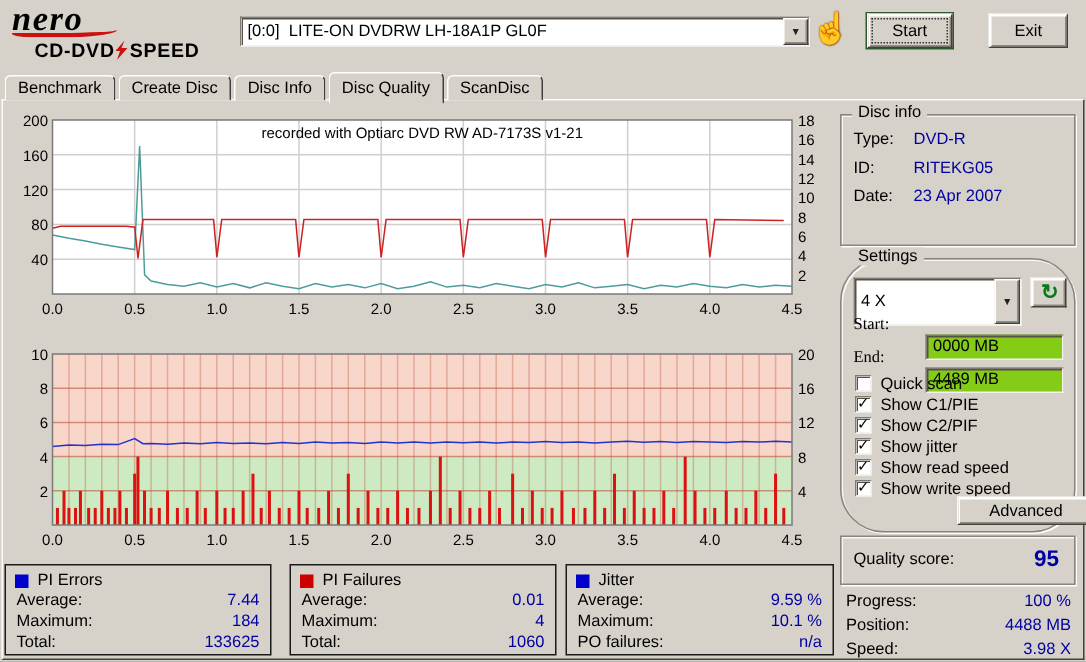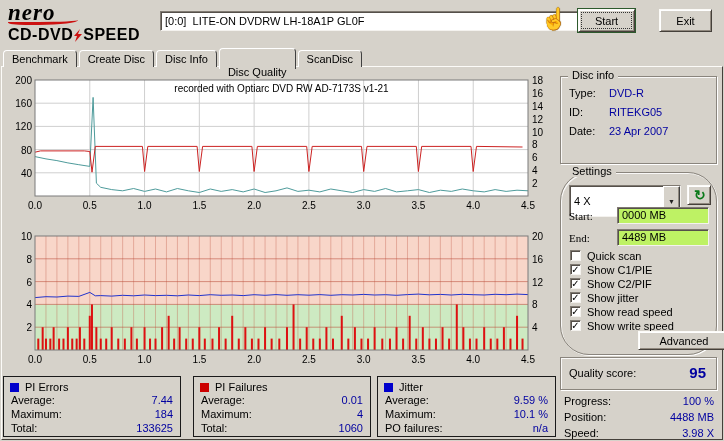--- a/index.html
+++ b/index.html
@@ -6,53 +6,53 @@
   html,body { margin:0; padding:0; background:#9aa0a8; }
   #window {
     position:relative; width:724px; height:441px; overflow:hidden;
     background:#d6d2ca; font-family:"Liberation Sans", sans-serif;
     font-size:11px; color:#000;
   }
   
   .logo { position:absolute; left:8px; top:2px; width:140px; }
   .logo-nero { font-family:"Liberation Serif", serif; font-style:italic; font-weight:bold; font-size:23px; line-height:22px; letter-spacing:1px; }
   .logo-swoosh { width:70px; height:5px; border-bottom:3px solid #cc1111; border-radius:0 0 90% 40%/0 0 8px 4px; margin-top:-4px; }
-  .logo-sub { font-weight:bold; font-size:16px; letter-spacing:0.5px; margin-top:1px; display:flex; align-items:center; gap:1px; }
+  .logo-sub { font-weight:bold; font-size:13px; letter-spacing:0.5px; margin-top:1px; display:flex; align-items:center; gap:1px;justify-content:center; }
   .combo { background:#fff; border:1px solid; border-color:#807a72 #f4f2ee #f4f2ee #807a72; box-shadow: inset 1px 1px 0 #55504a; display:flex; align-items:center; }
   .combo-text { flex:1; padding:0 4px; white-space:pre; overflow:hidden; }
   .combo-btn { width:17px; align-self:stretch; background:#d6d2ca; border:1px solid; border-color:#fff #404040 #404040 #fff; box-shadow: inset -1px -1px 0 #908a80; font-size:7px; display:flex; align-items:center; justify-content:center; color:#222; }
-  .drive { position:absolute; left:160px; top:11px; width:444px; height:20px; }
+  .drive { position:absolute; left:160px; top:11px; width:380px; height:20px; }
   .handicon { position:absolute; left:540px; top:5px; width:28px; height:28px; font-size:21px; color:#c9972f; text-shadow:0 0 1px #5a4a1a; display:flex; align-items:center; justify-content:center; }
   .btn3d { background:#d6d2ca; border:1px solid; border-color:#fcfbf8 #45403a #45403a #fcfbf8; box-shadow: inset 1px 1px 0 #fff, inset -1px -1px 0 #90887e; font-family:"Liberation Sans",sans-serif; font-size:11px; color:#000; cursor:default; }
   .startbtn { position:absolute; left:578px; top:9px; width:57px; height:23px; box-shadow: 0 0 0 1px #2d5a2d, inset 1px 1px 0 #fff, inset -1px -1px 0 #90887e; outline:1px dotted #333; outline-offset:-4px; }
   .exitbtn { position:absolute; left:659px; top:9px; width:53px; height:23px; }
   
   .tabbar { position:absolute; left:3px; top:46px; height:21px; display:flex; align-items:flex-end; z-index:3; }
   .tab { padding:2px 8px 2px; background:#d6d2ca; border:1px solid; border-color:#fff #404040 #404040 #fff; border-bottom:none; border-radius:4px 4px 0 0; margin-right:2px; height:17px; }
-  .tab.active { height:21px; padding-top:17px; margin-bottom:-2px; position:relative; z-index:4; }
+  .tab.active { height:21px; padding-top:4px; margin-bottom:-2px; position:relative; z-index:4; }
   .mainpanel { position:absolute; left:1px; top:66px; width:722px; height:374px; background:#d6d2ca; border:1px solid; border-color:#fcfbf8 #45403a #45403a #fcfbf8; z-index:0; }
   
   .chart-top { position:absolute; left:0; top:72px; z-index:1; }
   .chart-bottom { position:absolute; left:0; top:230px; z-index:1; }
   svg text { font-family:"Liberation Sans",sans-serif; font-size:10px; fill:#000; }
   
   .groupbox { position:absolute; border:1px solid #8a857d; box-shadow: 1px 1px 0 #fff, inset 1px 1px 0 rgba(255,255,255,.85); z-index:2; }
   .legend { position:absolute; top:-8px; left:7px; background:#d6d2ca; padding:0 4px; }
   .gb-discinfo { left:560px; top:76px; width:157px; height:88px; }
   .di-rows { position:absolute; left:8px; top:10px; right:5px; }
   .dirow { display:flex; height:19px; }
   .dirow .lab { width:40px; }
   .navy { color:#0000a0; }
   .gb-settings { left:560px; top:172px; width:157px; height:183px;border-radius:29px; }
   .speedcombo { position:absolute; left:8px; top:12px; width:112px; height:32px; }
   .refreshbtn { position:absolute; left:126px; top:12px; width:24px; height:20px; }
   .refresh-glyph { color:#0a7a1a; font-weight:bold; font-size:14px; line-height:12px; }
   .slabel { position:absolute; left:8px;font-family:Liberation Serif, serif; }
   .startlbl { top:37px; } .endlbl { top:59px; }
-  .sunkenfield { position:absolute; left:56px; width:92px; height:17px; background:#bef264; border:1px solid; border-color:#807a72 #f4f2ee #f4f2ee #807a72; box-shadow: inset 1px 1px 0 #55504a; padding:1px 4px; }
+  .sunkenfield { position:absolute; left:56px; width:92px; height:17px; background:#84cc16; border:1px solid; border-color:#807a72 #f4f2ee #f4f2ee #807a72; box-shadow: inset 1px 1px 0 #55504a; padding:1px 4px;margin-top:16px; }
   .startfield { top:34px; } .endfield { top:56px; }
   .cbrow { position:absolute; left:9px; height:13px; display:flex; align-items:center; gap:6px; }
   .cbbox { width:11px; height:11px; background:#fff; border:1px solid; border-color:#807a72 #f4f2ee #f4f2ee #807a72; box-shadow: inset 1px 1px 0 #55504a; font-size:10px; line-height:9px; text-align:center; color:#000; }
   .advbtn { position:absolute; left:77px; top:158px; width:92px; height:19px; }
   .gb-quality { left:560px; top:357px; width:157px; height:33px; }
   .qlabel { position:absolute; left:8px; top:9px; }
   .qvalue { position:absolute; right:10px; top:6px; font-size:15px; font-weight:bold; color:#0000a0; }
   .strow { position:absolute; left:562px; width:154px; height:16px; display:flex; justify-content:space-between; padding:0 2px 0 2px; }
   
   .statbox { position:absolute; top:376px; height:61px; background:#d6d2ca; border:1px solid #1a1a1a; }

